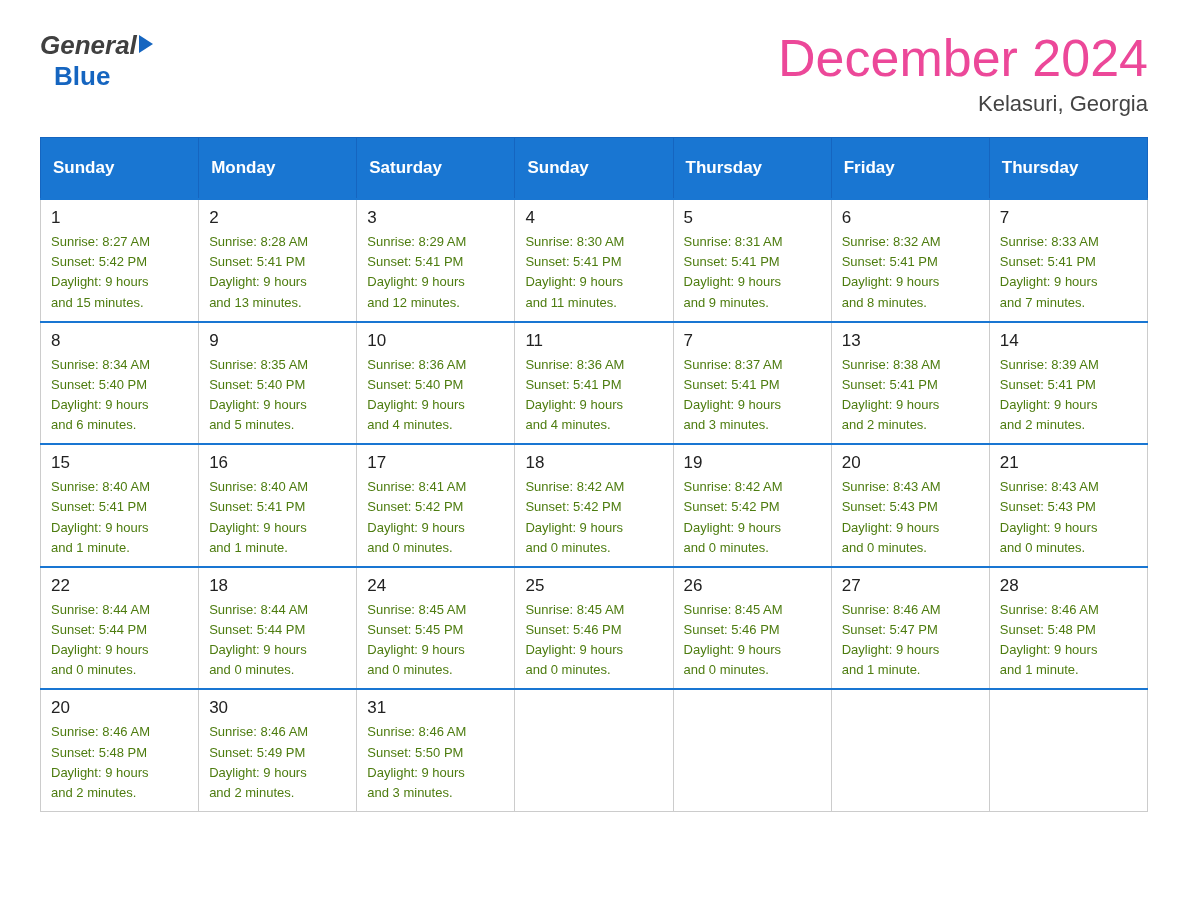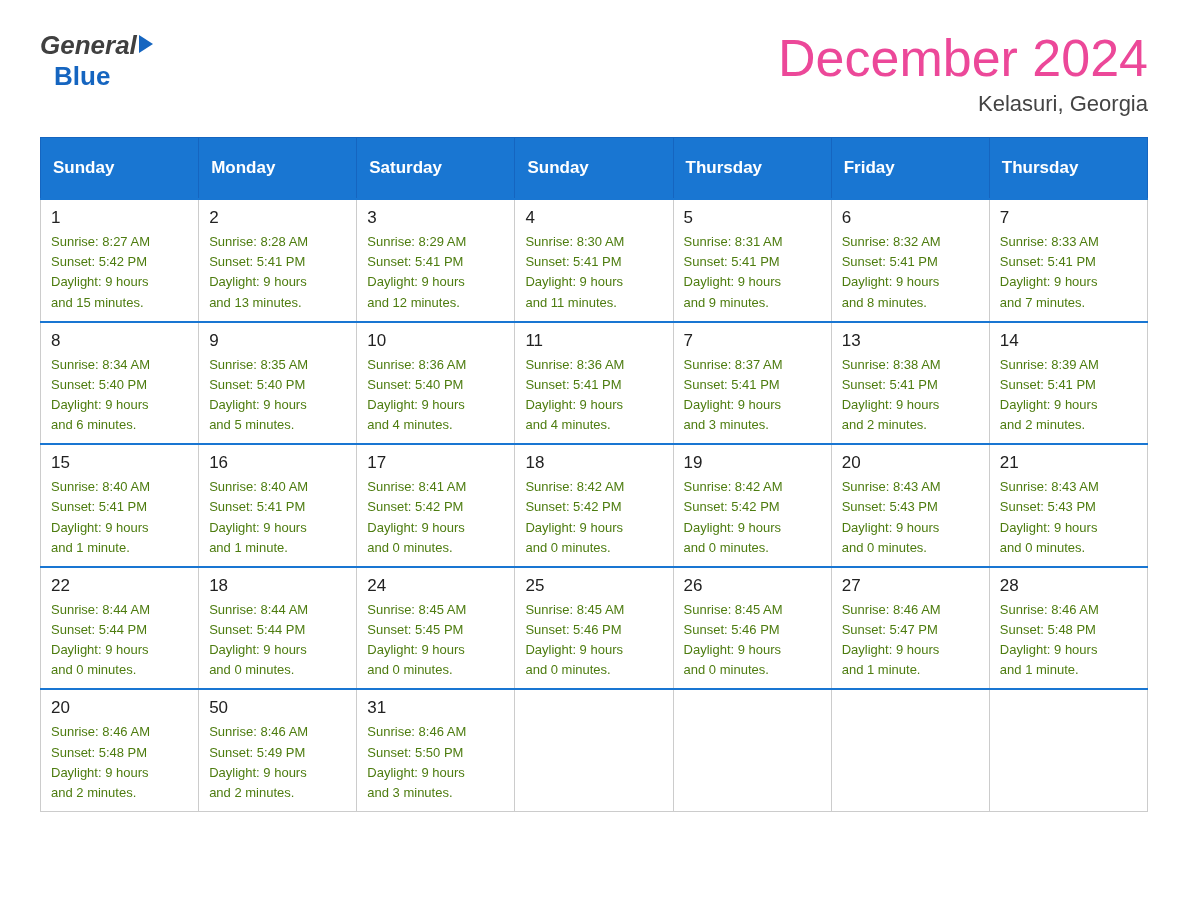--- a/index.html
+++ b/index.html
@@ -255,21 +255,21 @@
           <span class="day-number">28</span>
           <div class="day-info">Sunrise: 8:46 AM<br>Sunset: 5:48 PM<br>Daylight: 9 hours<br>and 1 minute.</div>
         </td>
       </tr>
       <tr>
         <td>
           <span class="day-number">20</span>
           <div class="day-info">Sunrise: 8:46 AM<br>Sunset: 5:48 PM<br>Daylight: 9 hours<br>and 2 minutes.</div>
         </td>
         <td>
-          <span class="day-number">50</span>
+          <span class="day-number">30</span>
           <div class="day-info">Sunrise: 8:46 AM<br>Sunset: 5:49 PM<br>Daylight: 9 hours<br>and 2 minutes.</div>
         </td>
         <td>
           <span class="day-number">31</span>
           <div class="day-info">Sunrise: 8:46 AM<br>Sunset: 5:50 PM<br>Daylight: 9 hours<br>and 3 minutes.</div>
         </td>
         <td class="empty-cell"></td>
         <td class="empty-cell"></td>
         <td class="empty-cell"></td>
         <td class="empty-cell"></td>

